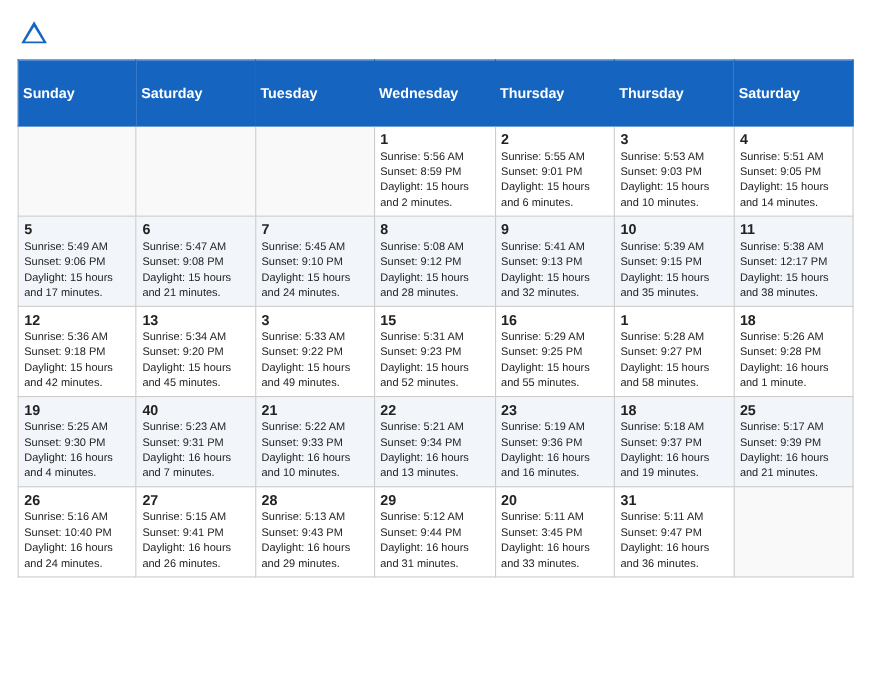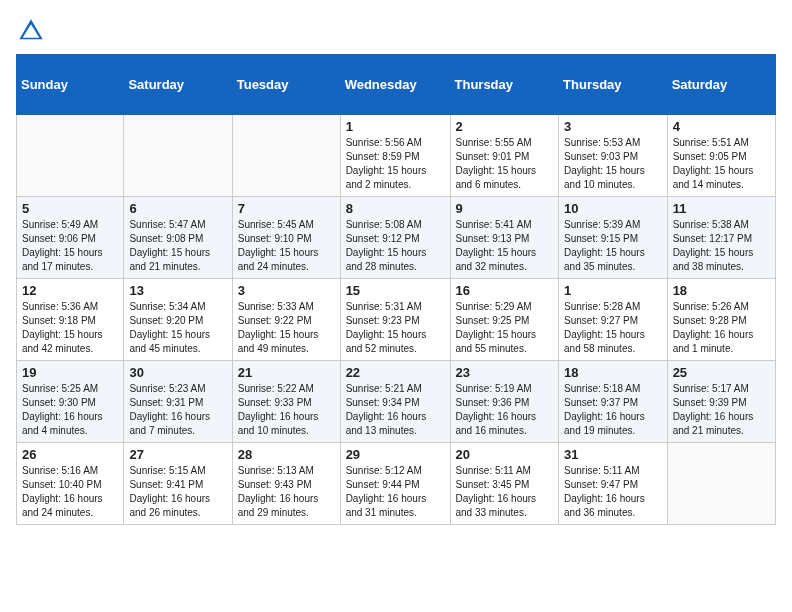--- a/index.html
+++ b/index.html
@@ -266,21 +266,21 @@
       </tr>
       <tr>
         <td>
           <span class="day-num">19</span>
           <div class="day-info">Sunrise: 5:25 AM
 Sunset: 9:30 PM
 Daylight: 16 hours
 and 4 minutes.</div>
         </td>
         <td>
-          <span class="day-num">30</span>
+          <span class="day-num">40</span>
           <div class="day-info">Sunrise: 5:23 AM
 Sunset: 9:31 PM
 Daylight: 16 hours
 and 7 minutes.</div>
         </td>
         <td>
           <span class="day-num">21</span>
           <div class="day-info">Sunrise: 5:22 AM
 Sunset: 9:33 PM
 Daylight: 16 hours

